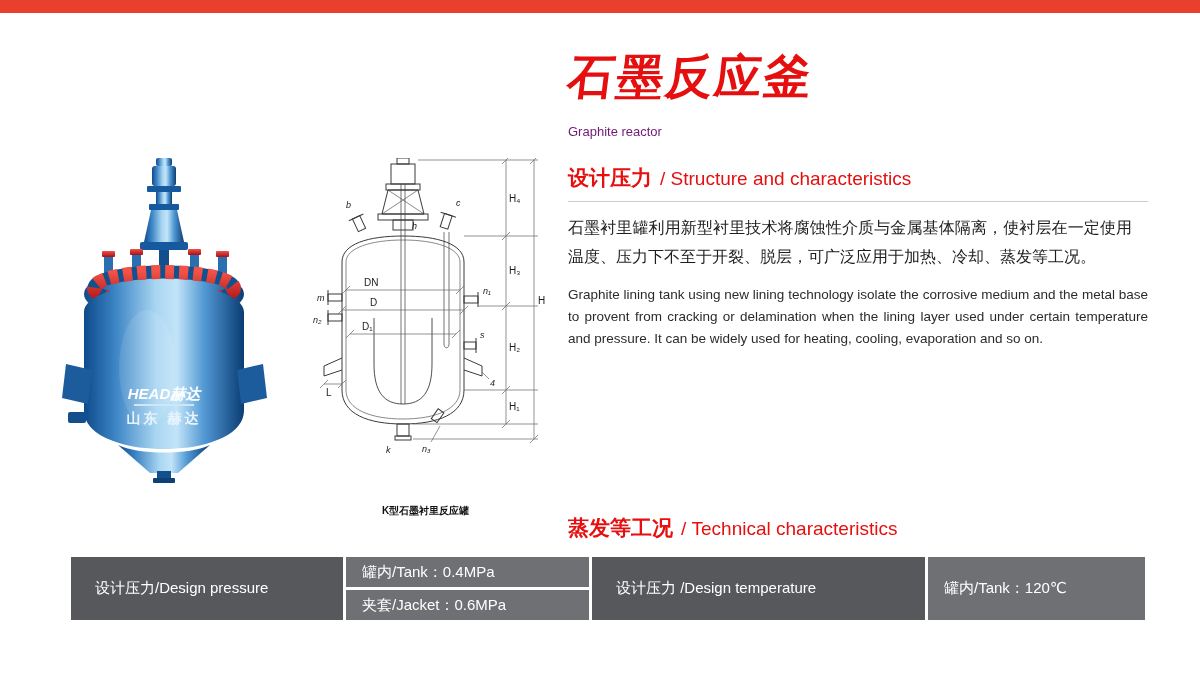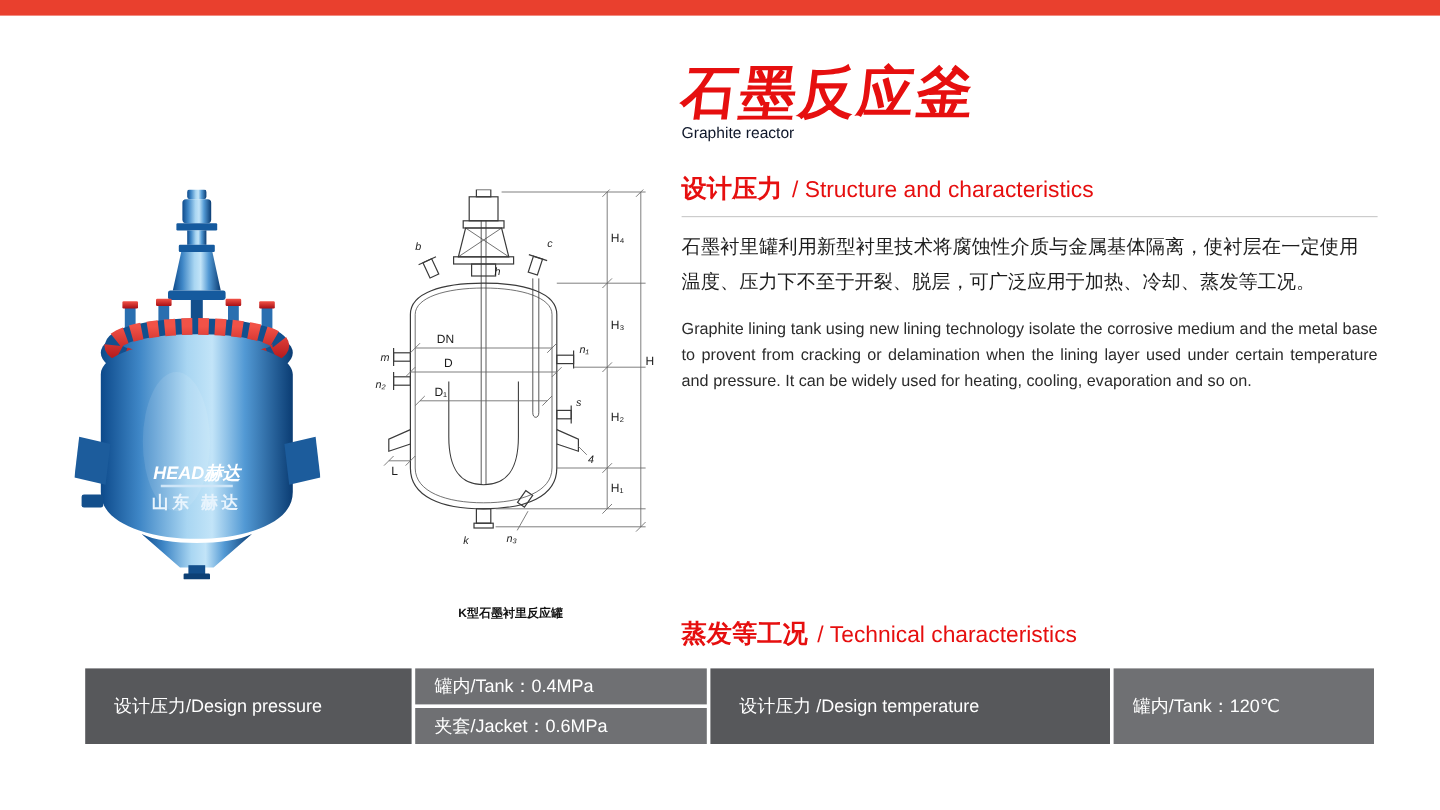--- a/index.html
+++ b/index.html
@@ -10,21 +10,21 @@
     color:#222;
   }
   .top-bar{position:absolute;left:0;top:0;width:1200px;height:13px;background:#e9402e;}
 
   
   .right-col{position:absolute;left:568px;top:52px;width:580px;}
   .page-title{
     display:inline-block;font-size:47px;font-weight:bold;color:#e60f0f;
     letter-spacing:2px;transform:skewX(-7deg);line-height:1.05;
   }
-  .page-subtitle{margin-top:2px;font-size:13px;color:#0f172a;}
+  .page-subtitle{margin-top:23px;font-size:13px;color:#701a75;}
   .section-heading{margin-top:25px;padding-bottom:9px;border-bottom:1px solid #cccccc;color:#e60f0f;}
   .heading-cn{font-size:21px;font-weight:bold;}
   .heading-en{font-size:19px;font-weight:normal;margin-left:8px;}
   .para-cn{margin:11px 16px 0 0;font-size:16px;line-height:29px;color:#1d1d1d;text-align:justify;}
   .para-en{margin:13px 0 0 0;font-size:13.5px;line-height:22px;color:#2b2b2b;text-align:justify;}
 
   .tech-heading{position:absolute;left:568px;top:514px;color:#e60f0f;}
 
   
   .photo-wrap{position:absolute;left:62px;top:158px;width:205px;height:325px;}

